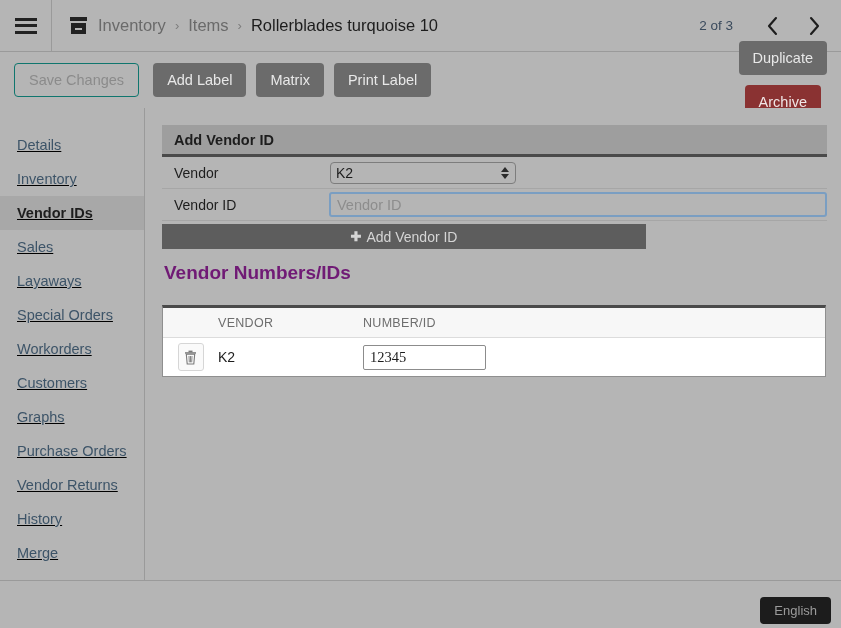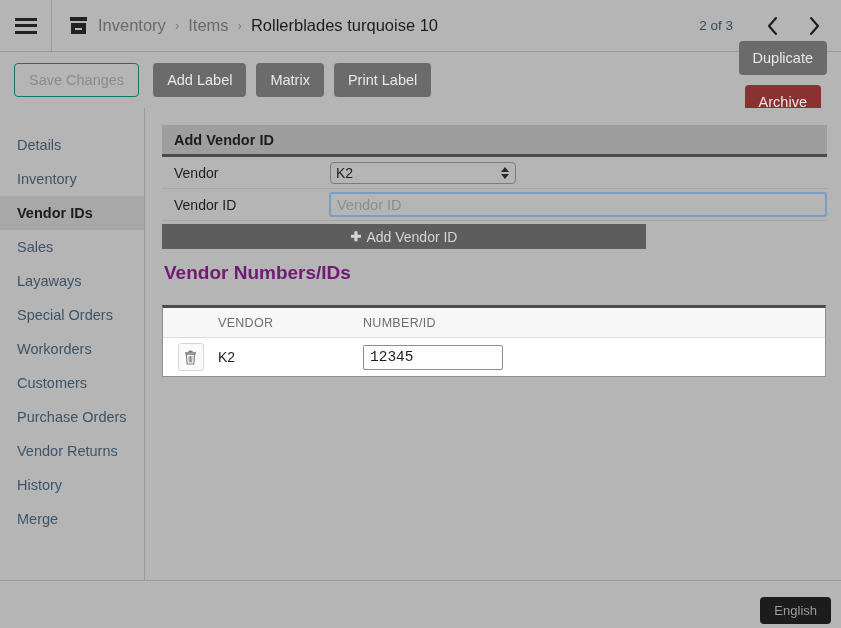--- a/index.html
+++ b/index.html
@@ -182,20 +182,21 @@
     width: 841px; height: 472px;
   }
   .sidebar {
     position: absolute;
     left: 0; top: 0;
     width: 145px; height: 472px;
     background: #b5b5b5;
     border-right: 1px solid #9a9a9a;
     box-sizing: border-box;
     padding-top: 20px;
+    text-decoration: underline;
   }
   .nav-item {
     height: 34px;
     display: flex;
     align-items: center;
     padding-left: 17px;
     font-size: 14.5px;
     color: #3d5468;
     cursor: pointer;
     box-sizing: border-box;
@@ -389,27 +390,27 @@
     justify-content: center;
     cursor: pointer;
   }
   .cell-vendor {
     width: 141px;
     font-size: 14px;
     color: #1d1d1d;
   }
   .cell-number { padding-left: 4px; }
   .num-input {
-    width: 140px;
+    width: 123px;
     height: 25px;
     box-sizing: border-box;
     border: 1px solid #8c8c8c;
     border-radius: 2px;
     font-size: 14.5px;
-    font-family: Liberation Mono, monospace;
+    font-family: Liberation Serif, serif;
     color: #1d1d1d;
     padding-left: 6px;
     background: #fff;
     outline: none;
   }
 
   
   .footer {
     position: absolute;
     left: 0; top: 580px;
@@ -509,20 +510,23 @@
           <span>Layaways</span>
         </div>
       <div class="nav-item">
           <span>Special Orders</span>
         </div>
       <div class="nav-item">
           <span>Workorders</span>
         </div>
       <div class="nav-item">
           <span>Customers</span>
+        </div>
+      <div class="nav-item">
+          <span>Graphs</span>
         </div>
       <div class="nav-item">
           <span>Purchase Orders</span>
         </div>
       <div class="nav-item">
           <span>Vendor Returns</span>
         </div>
       <div class="nav-item">
           <span>History</span>
         </div>

